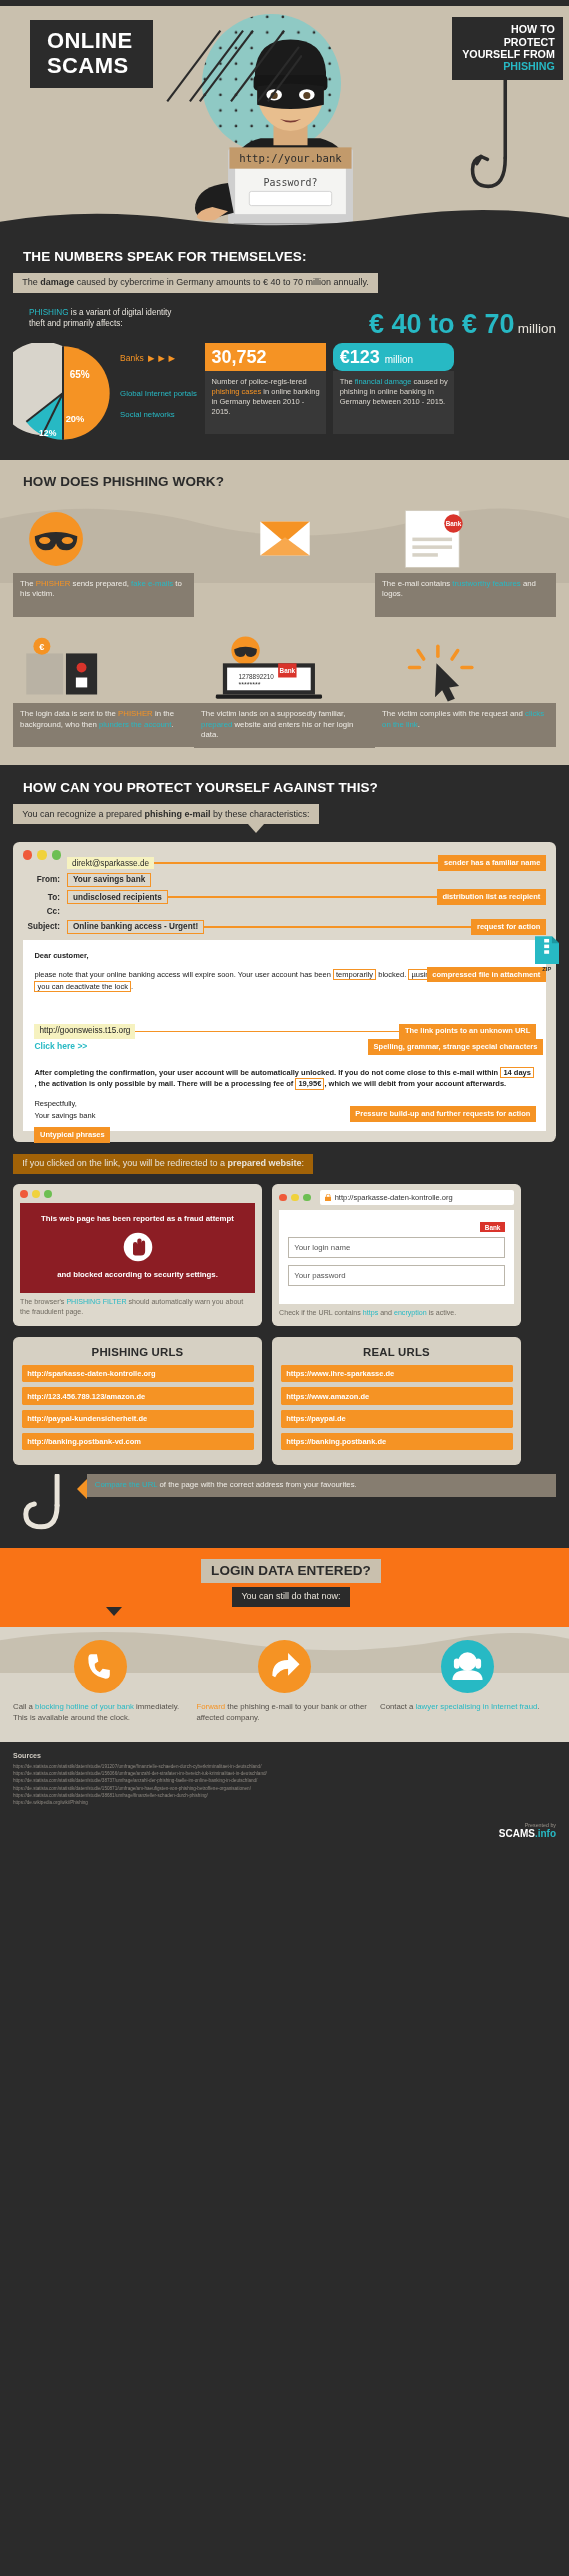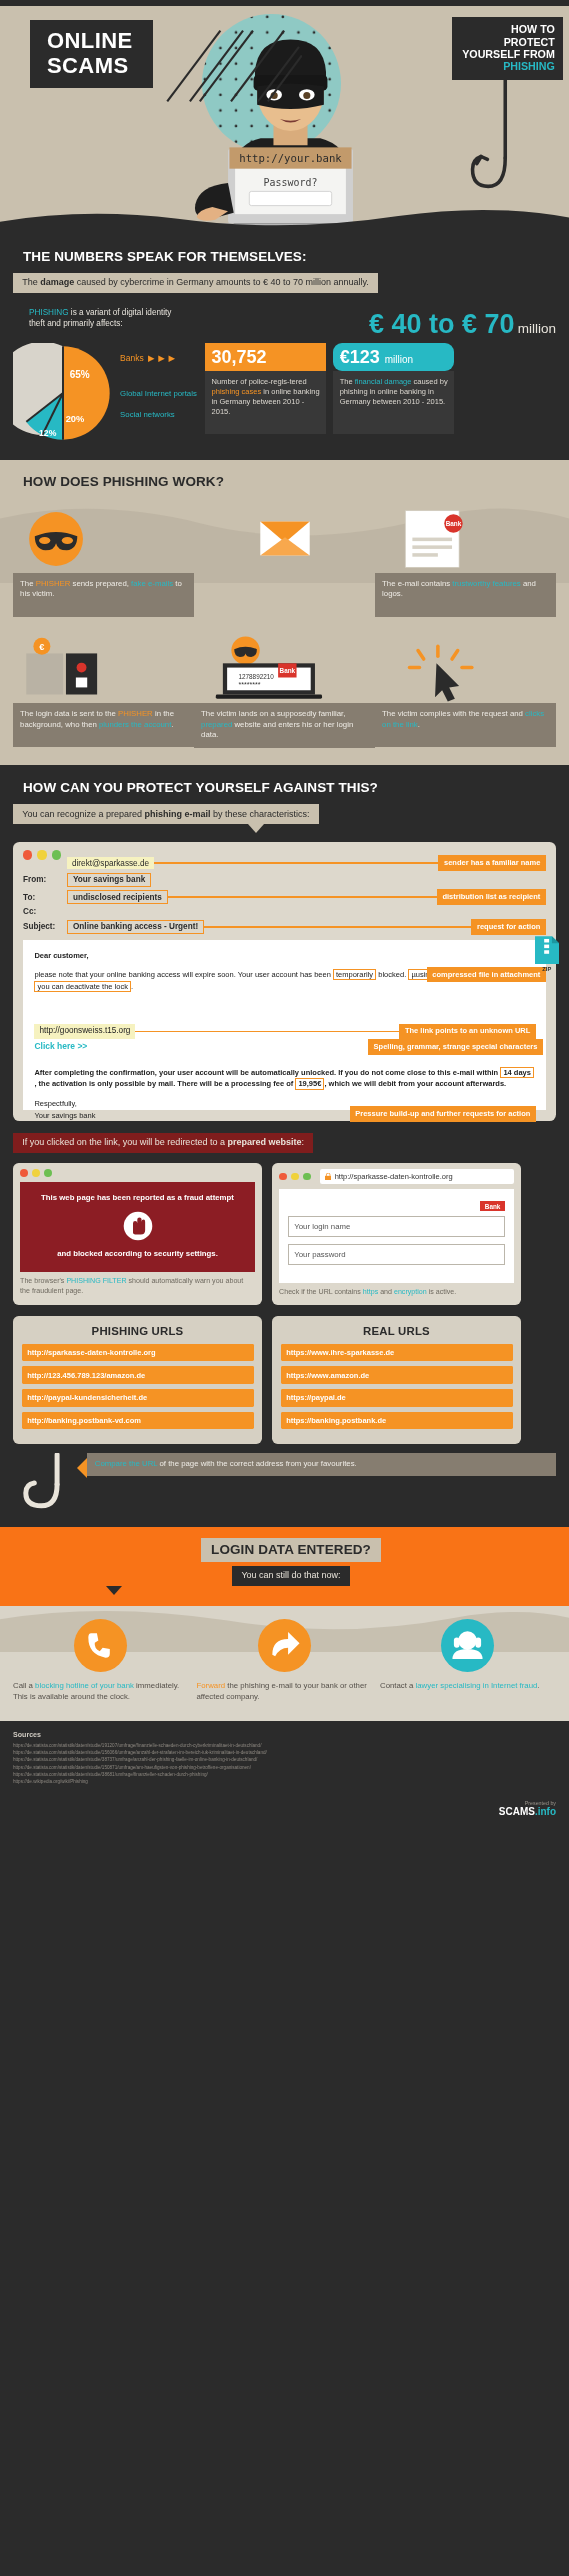--- a/index.html
+++ b/index.html
@@ -102,21 +102,21 @@
     border-top:9.3px solid #c9c0ae;
   }
   .mail {
     margin:8.5px 13px 0 13px; background:#ddd8cc; border-radius:6.4px;
     padding:8.5px 10px 11.4px 10px; position:relative; color:#2b2b2b;
   }
   .dots3 { display:flex; gap:5px; margin-bottom:2.8px;}
   .dots3 span { width:9.3px;height:9.3px;border-radius:50%; display:block;}
   .mail-hdr { font-size:8.2px; }
   .mail-row { display:flex; align-items:center; margin-bottom:2.8px; }
-  .mail-row .lbl { width:44px; text-align:left; padding-right:7.1px; font-weight:bold; font-size:8.2px;}
+  .mail-row .lbl { width:44px; text-align:right; padding-right:7.1px; font-weight:bold; font-size:8.2px;}
   .box-o { border:1.4px solid #f59324; padding:1.4px 5px; font-weight:bold; font-size:8.2px; background:transparent;}
   .hl { background:#f6f2c0; padding:1.4px 5px; font-size:8.2px; display:inline-block;}
   .mail-body {
     background:#fff; margin-top:5.7px; padding:10px 10px 10px 11.4px; font-size:7.5px;
     line-height:1.55; color:#222;
   }
   .inline-box { border:1.4px solid #f59324; padding:0 2.1px; display:inline-block; line-height:1.25;}
   .callout {
     background:#f59324; color:#fff; font-size:7.5px; font-weight:bold;
     padding:2.8px 5.7px; display:inline-block; line-height:1.3;
@@ -528,32 +528,35 @@
 
         <div style="display:flex;align-items:flex-end;gap:5.7px;margin-top:8.5px;">
           <div style="flex:0 0 auto;">
             <p>Respectfully,</p>
             <p>Your savings bank</p>
           </div>
           <div style="flex:1;text-align:right;">
             <span class="callout">Pressure build-up and further requests for action</span>
           </div>
         </div>
+        <div style="margin-top:5.7px;">
+          <span class="callout">Untypical phrases</span>
+        </div>
         <div style="margin-top:-37px;text-align:right;">
           <span class="callout" style="visibility:hidden">compressed file in attachment</span>
         </div>
       </div>
 
       <div class="abs" style="right:10px; top:125px;border-radius:7px;">
         <span class="callout">compressed file in attachment</span>
       </div>
     </div>
 
     <div style="padding:11.4px 0 0 13px;">
-      <div class="sec-sub dark" style="background:#7f1d1d;text-align:right;">
+      <div class="sec-sub dark" style="background:#a16207;text-align:right;">
         <span>If you clicked on the link, you will be redirected to a </span><b>prepared website</b><span>:</span>
       </div>
     </div>
 
     <div class="site-row">
 
       <div class="browser">
         <div class="bar">
           <span style="width:7.8px;height:7.8px;border-radius:50%;background:#ef5a3a;display:block"></span>
           <span style="width:7.8px;height:7.8px;border-radius:50%;background:#f0d23c;display:block"></span>

